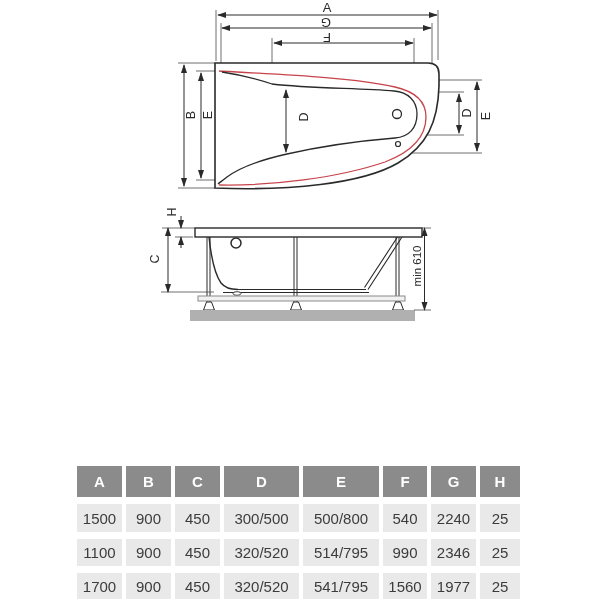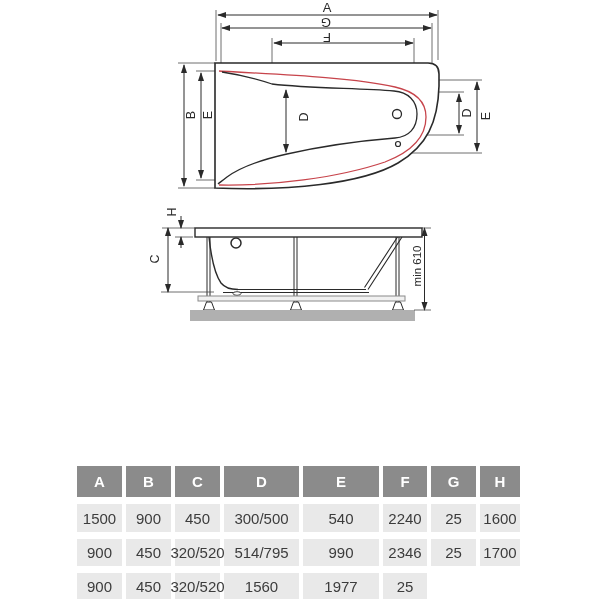--- a/index.html
+++ b/index.html
@@ -140,35 +140,37 @@
     <div class="th">D</div>
     <div class="th">E</div>
     <div class="th">F</div>
     <div class="th">G</div>
     <div class="th">H</div>
 
     <div class="td">1500</div>
     <div class="td">900</div>
     <div class="td">450</div>
     <div class="td">300/500</div>
+    <div class="td">500/800</div>
     <div class="td">540</div>
     <div class="td">2240</div>
     <div class="td">25</div>
 
-    <div class="td">1600</div>
+    <div class="td">1100</div>
     <div class="td">900</div>
     <div class="td">450</div>
     <div class="td">320/520</div>
     <div class="td">514/795</div>
     <div class="td">990</div>
     <div class="td">2346</div>
     <div class="td">25</div>
 
     <div class="td">1700</div>
     <div class="td">900</div>
     <div class="td">450</div>
     <div class="td">320/520</div>
+    <div class="td">541/795</div>
     <div class="td">1560</div>
     <div class="td">1977</div>
     <div class="td">25</div>
   </div>
 
 </div>
 
 </body></html>

